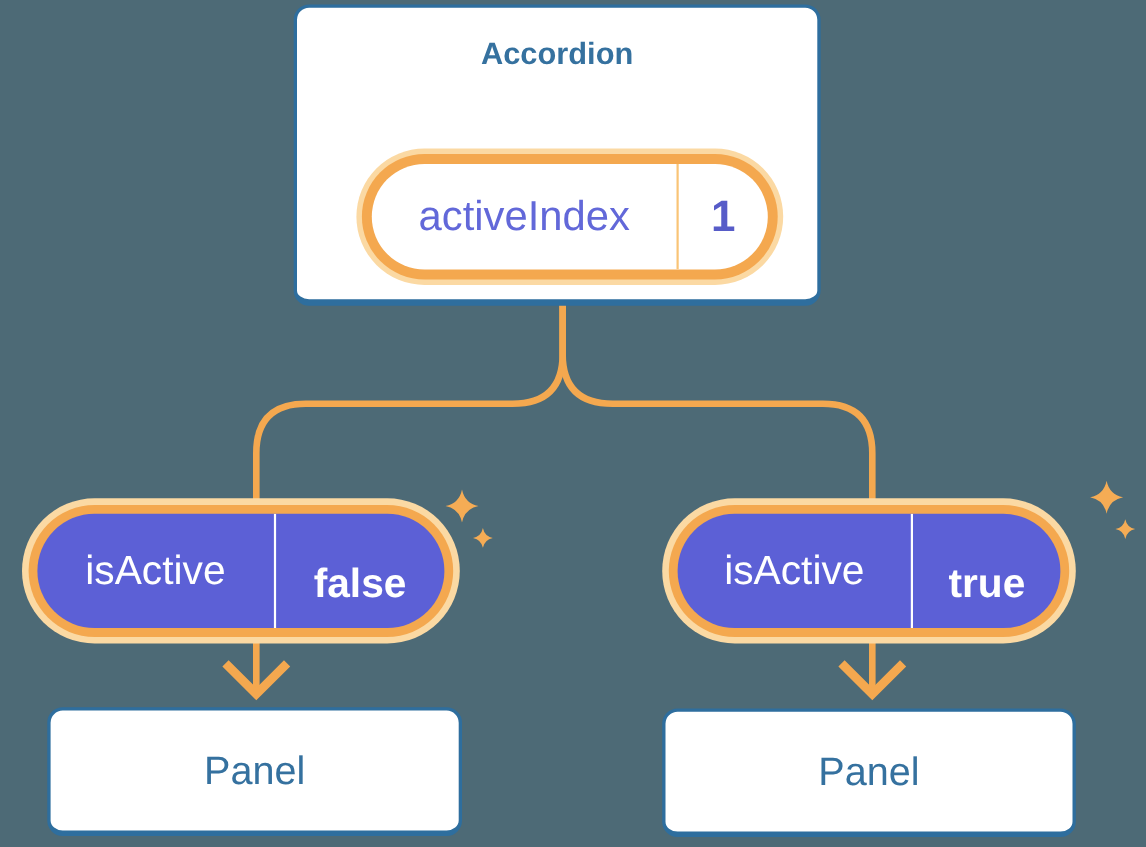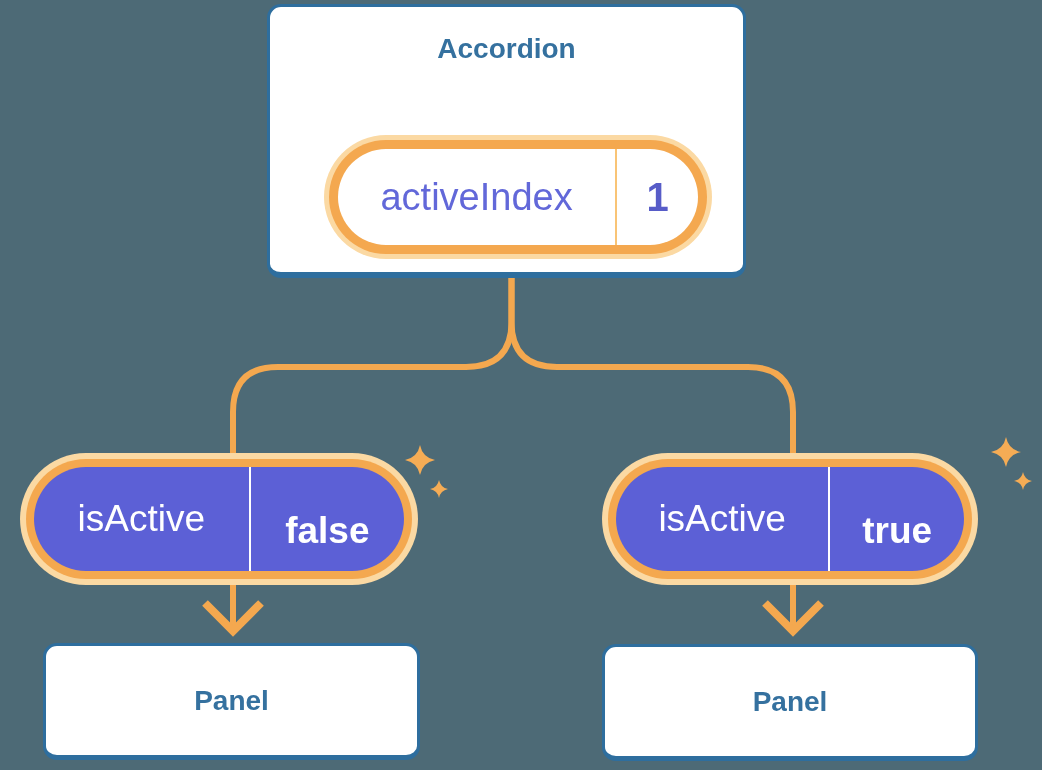--- a/index.html
+++ b/index.html
@@ -55,22 +55,22 @@
   }
   .panel{
     display:flex;
     align-items:center;
     justify-content:center;
     border-bottom-width:5px;
   }
   .panel-left{ left:43px; top:643px; width:377px; height:117px; }
   .panel-right{ left:602px; top:644px; width:376px; height:117px; }
   .panel-title{
-    font-size:28px;
-    font-weight:700;
+    font-size:36px;
+    font-weight:400;
     color:var(--blue-text,#35719F);
   }
   
   .pill{
     position:absolute;
     box-sizing:border-box;
     border-radius:999px;
     background:var(--cream,#FBD9A3);
   }
   .pill-mid{

